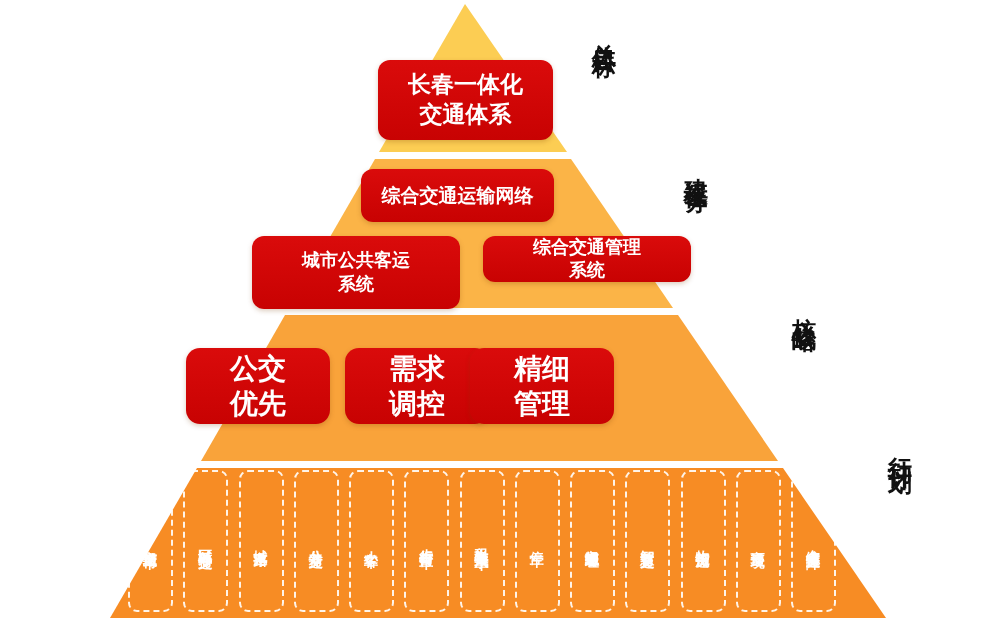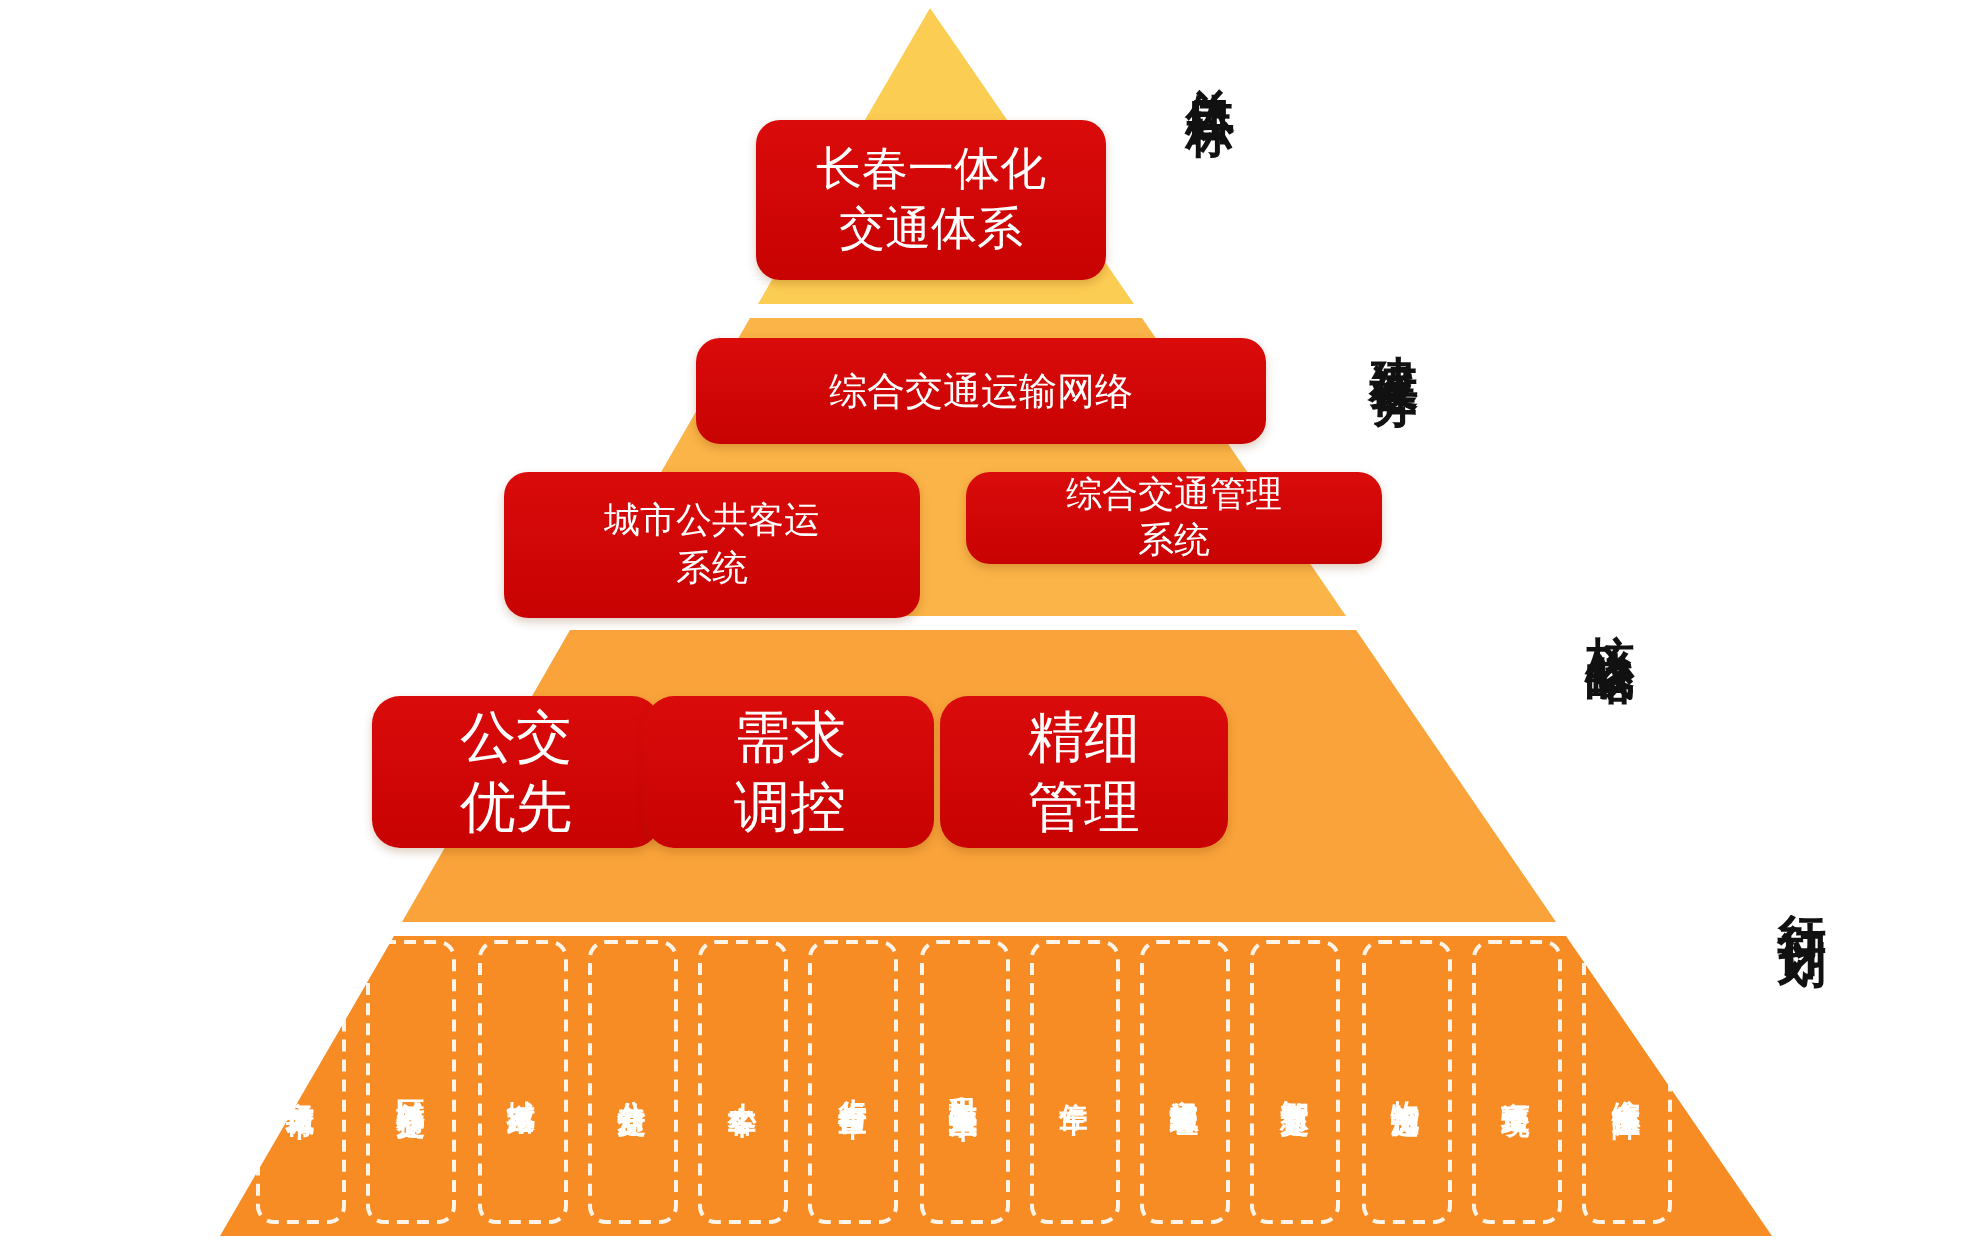--- a/index.html
+++ b/index.html
@@ -20,35 +20,35 @@
     left: 0;
     top: 0;
     width: 991px;
     height: 622px;
   }
   .red-box {
     position: absolute;
     background: linear-gradient(180deg, #da0b0b 0%, #c80202 100%);
     border-radius: 12px;
     color: #ffffff;
-    font-weight: normal;
+    font-weight: bold;
     display: flex;
     align-items: center;
     justify-content: center;
     text-align: center;
     white-space: pre-line;
     box-shadow: 0 2px 5px rgba(120, 60, 0, 0.25);
   }
   .goal-box        { left: 378px; top:  60px; width: 175px; height: 80px; font-size: 23px; line-height: 1.3; }
-  .network-box     { left: 348px; top: 169px; width: 285px; height: 53px; font-size: 19px; }
+  .network-box     { left: 361px; top: 169px; width: 193px; height: 53px; font-size: 19px; }
   .transit-box     { left: 252px; top: 236px; width: 208px; height: 73px; font-size: 18px; line-height: 1.3; }
   .management-box  { left: 483px; top: 236px; width: 208px; height: 46px; font-size: 18px; line-height: 1.3; }
   .strategy-box    { top: 348px; width: 144px; height: 76px; font-size: 28px; line-height: 1.25; border-radius: 14px; }
   .strategy-0 { left: 186px; }
-  .strategy-1 { left: 323px; }
+  .strategy-1 { left: 345px; }
   .strategy-2 { left: 470px; }
   .strategy-3 { left: 612px; }
 
   .side-label {
     position: absolute;
     writing-mode: vertical-rl;
     text-orientation: upright;
     color: #111111;
     font-weight: bold;
     font-size: 24px;

